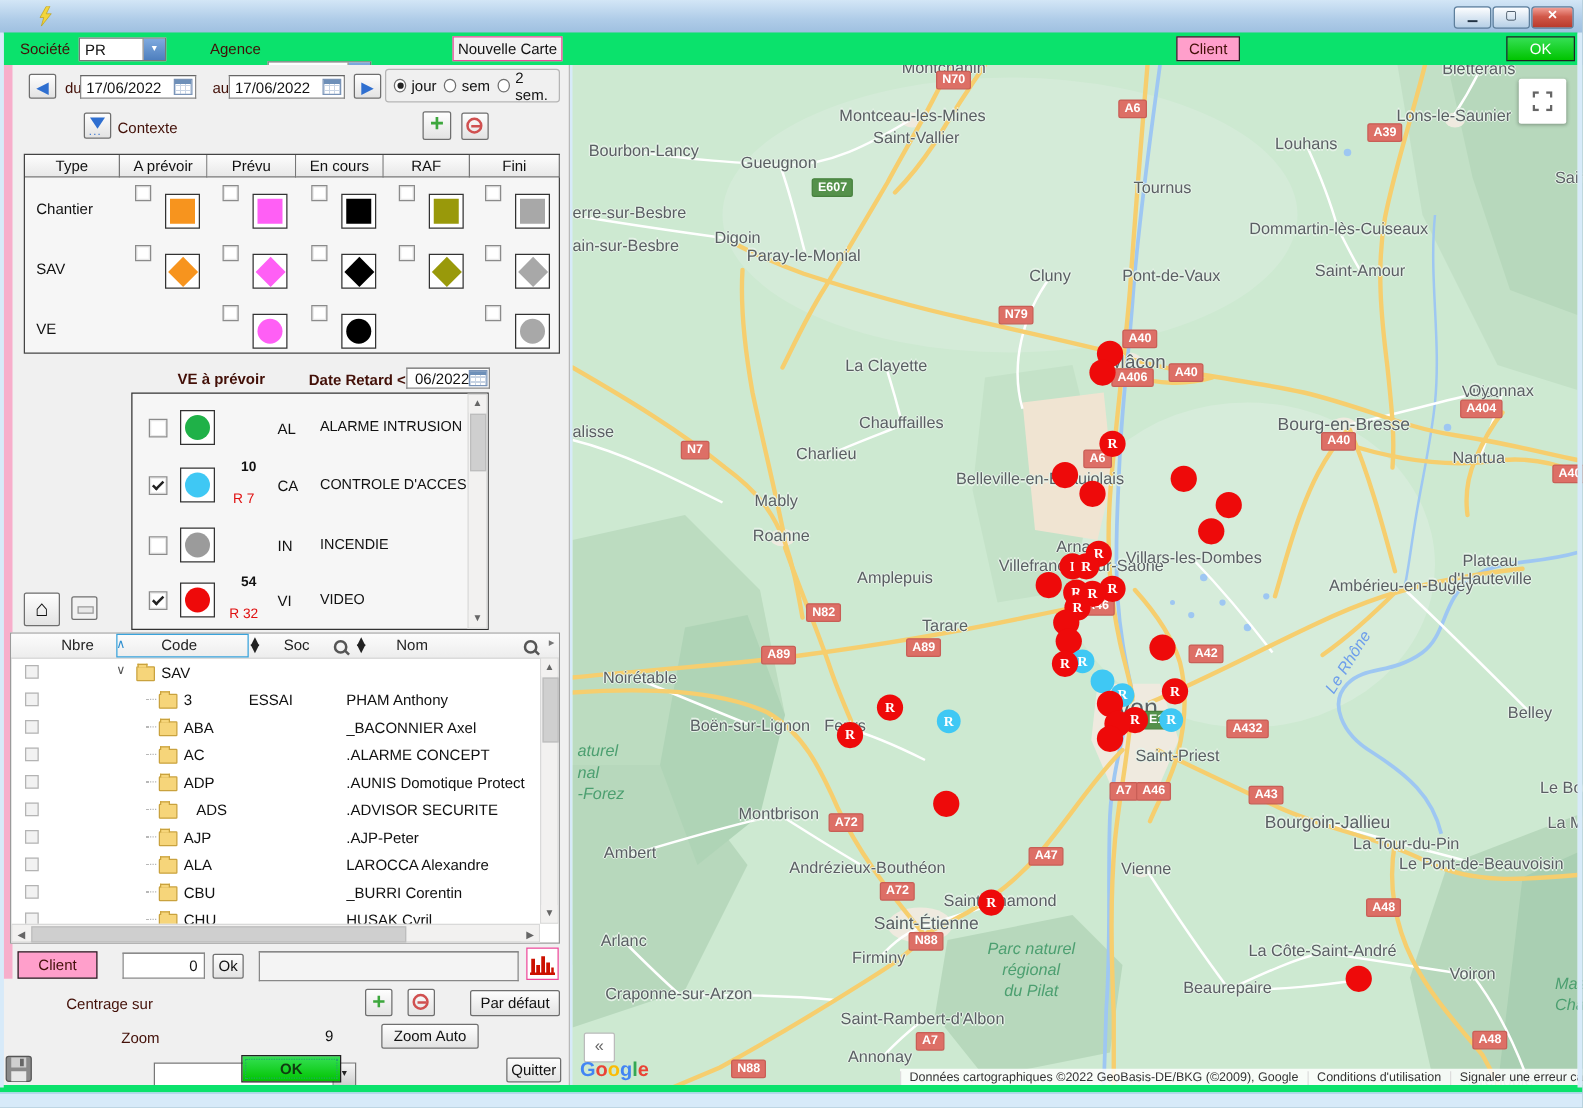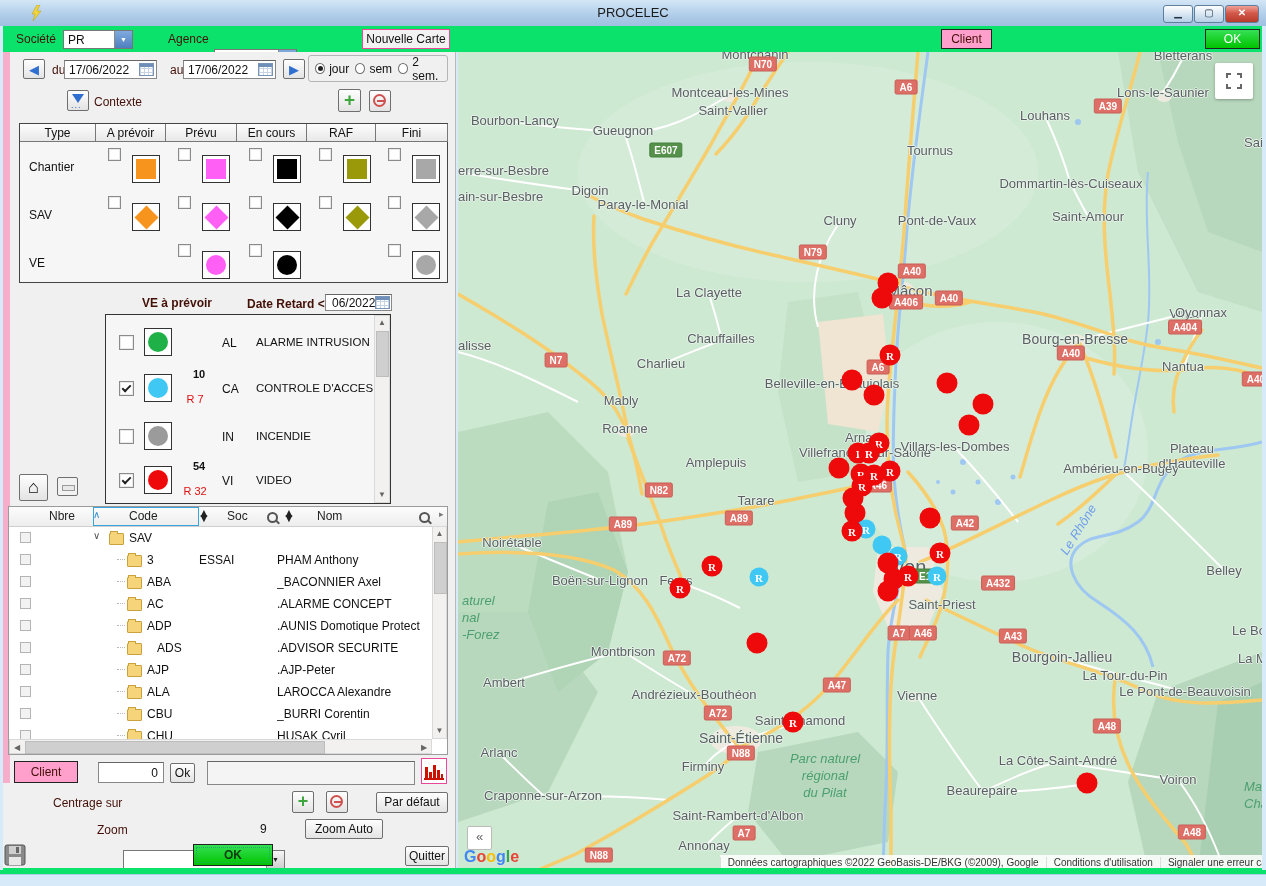--- a/index.html
+++ b/index.html
@@ -76,21 +76,20 @@
 </style>
 </head>
 <body>
 
 <div id="app">
 
   <div class="abs" id="titlebar">
     <svg class="abs" style="left:30px;top:5px" width="12" height="16">
         <polygon points="7,0 2,9 5,9 3,16 11,6 7,6 10,0" fill="#F2D53C" stroke="#B89A10" stroke-width="0.5"></polygon>
       </svg>
-    <div class="abs" id="title">PROCELEC</div>
     <div class="abs winbtn" style="left:1163px">▁</div>
     <div class="abs winbtn" style="left:1194px">▢</div>
     <div class="abs winbtn" id="btn-close" style="left:1225px">✕</div>
   </div>
 
   <div class="abs" id="greenbar"></div>
   <div class="abs maroon" style="left:16px;top:32px">Société</div>
   <div class="abs dd" style="left:63px;top:30px;width:70px;height:19px">
     <span style="position:absolute;left:4px;top:2px">PR</span>
       <span class="ddb blue">▼</span>

